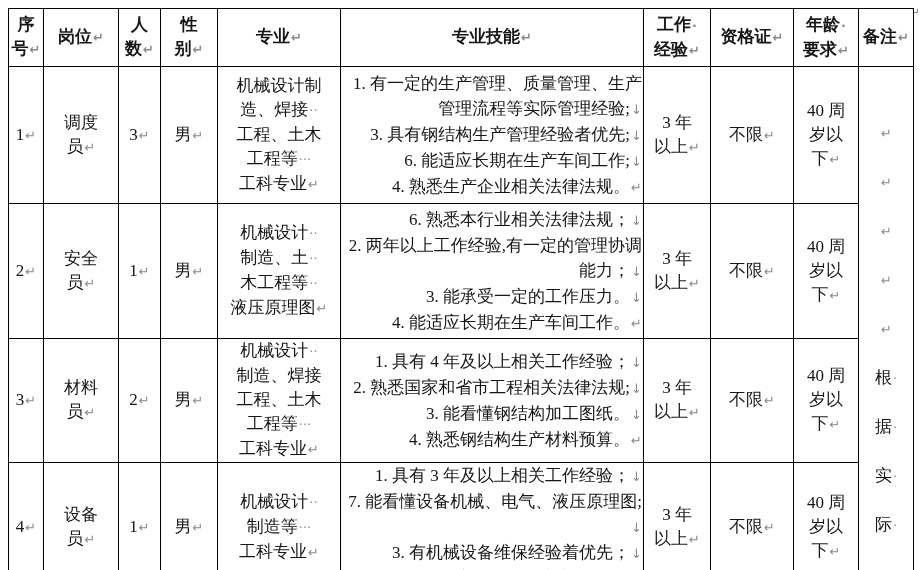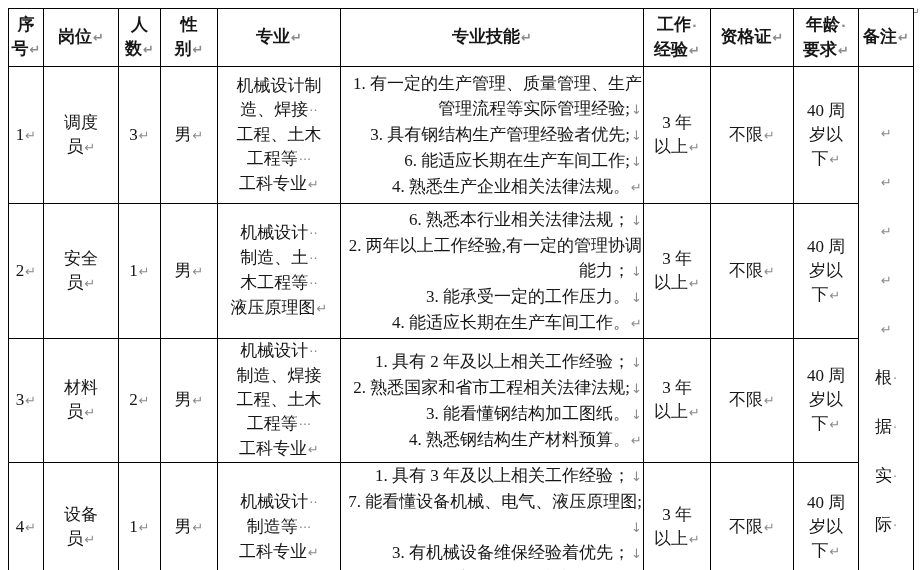--- a/index.html
+++ b/index.html
@@ -184,21 +184,21 @@
             <div class="cline"><span>男</span><span class="mark">↵</span></div>
           </td>
           <td>
             <div class="cline"><span>机械设计</span><span class="mark">··</span></div>
             <div class="cline"><span>制造、焊接</span></div>
             <div class="cline"><span>工程、土木</span></div>
             <div class="cline"><span>工程等</span><span class="mark">···</span></div>
             <div class="cline"><span>工科专业</span><span class="mark">↵</span></div>
           </td>
           <td>
-            <div class="skill-item"><span>1. 具有 2 年及以上相关工作经验；</span><span class="mark">↓</span></div>
+            <div class="skill-item"><span>1. 具有 4 年及以上相关工作经验；</span><span class="mark">↓</span></div>
             <div class="skill-item"><span>2. 熟悉国家和省市工程相关法律法规;</span><span class="mark">↓</span></div>
             <div class="skill-item"><span>3. 能看懂钢结构加工图纸。</span><span class="mark">↓</span></div>
             <div class="skill-item"><span>4. 熟悉钢结构生产材料预算。</span><span class="mark">↵</span></div>
           </td>
           <td>
             <div class="cline"><span>3 年</span></div>
             <div class="cline"><span>以上</span><span class="mark">↵</span></div>
           </td>
           <td>
             <div class="cline"><span>不限</span><span class="mark">↵</span></div>

